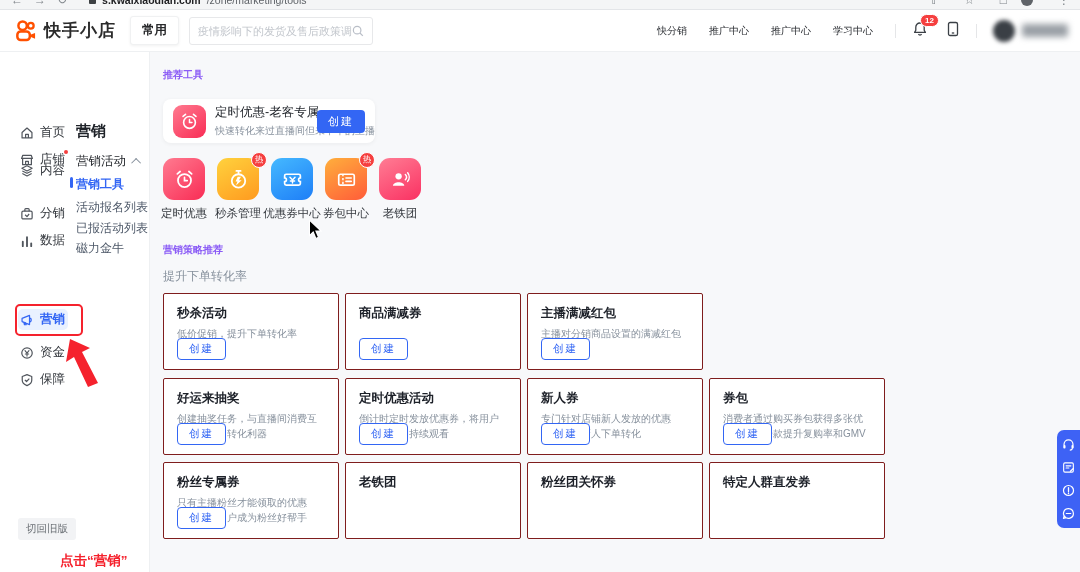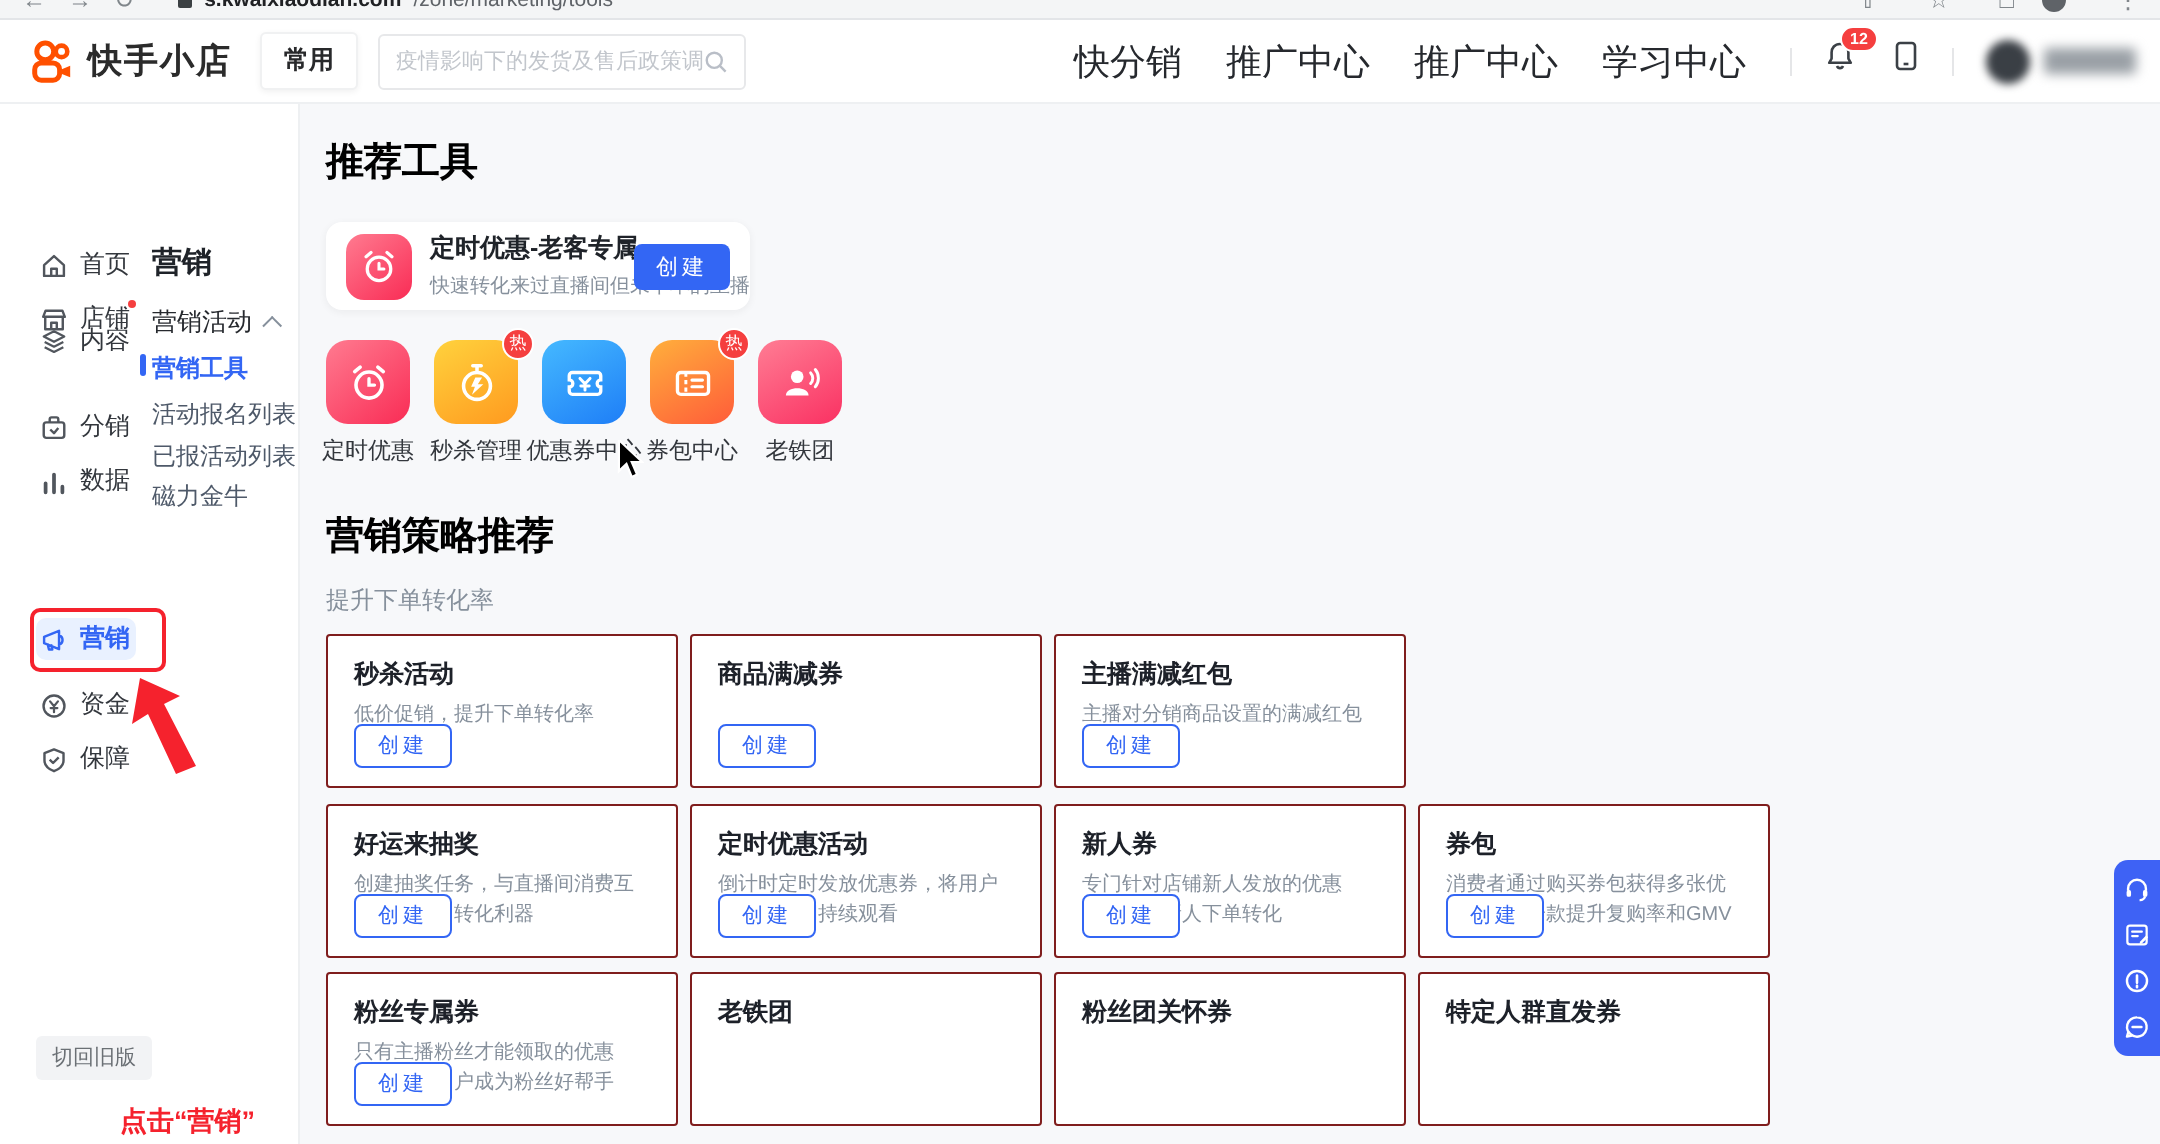--- a/index.html
+++ b/index.html
@@ -27,21 +27,21 @@
   .logo-text { font-size:17px; font-weight:bold; color:#2b2b2b; letter-spacing:1px; }
   .tab-common { margin-left:14px; background:#fff; border:1px solid #f0f1f2; border-radius:3px;
     box-shadow:0 1px 3px rgba(0,0,0,.06); font-size:12.5px; font-weight:bold; color:#28292b;
     padding:5px 11px; cursor:pointer; }
   .search-box { margin-left:10px; width:184px; height:28px; background:#fff; border:1px solid #e7e8ea;
     border-radius:3px; display:flex; align-items:center; padding:0 8px; }
   .search-box input { flex:1; border:none; outline:none; font-size:11px; color:#333; background:transparent;
     font-family:"Liberation Sans","DejaVu Sans",sans-serif; }
   .search-box input::placeholder { color:#c2c6cc; }
   .hdr-right { margin-left:auto; display:flex; align-items:center; margin-right:12px; }
-  .hdr-link { font-size:18px; color:#26292e; margin-right:22px; cursor:pointer; white-space:nowrap; }
+  .hdr-link { font-size:10px; color:#26292e; margin-right:22px; cursor:pointer; white-space:nowrap; }
   .hdr-sep { width:1px; height:14px; background:#e5e6e8; margin-right:16px; }
   .bell-wrap { position:relative; margin-right:18px; cursor:pointer; }
   .badge { position:absolute; top:-7px; left:8px; background:#f53f3f; color:#fff; font-size:8px;
     border-radius:7px; padding:1px 4px; border:1px solid #fff; font-weight:bold; }
   .device-ico { margin-right:16px; cursor:pointer; }
   .avatar-blur { width:22px; height:22px; border-radius:50%; background:#3a3f45; filter:blur(2px); margin-right:7px; }
   .name-blur { width:46px; height:13px; border-radius:2px; background:#9aa0a6; filter:blur(3px); }
 
   
   .sidebar { position:absolute; left:0; top:52px; width:150px; height:520px; background:#fff;
@@ -65,33 +65,33 @@
     font-family:"Liberation Sans","DejaVu Sans",sans-serif; }
 
   
   .annot-text { position:absolute; left:60px; top:500px; color:#f5222d; font-size:13.5px; font-weight:bold;
     white-space:nowrap; z-index:25; }
   .annot-arrow { position:absolute; left:64px; top:287px; z-index:25; }
 
   
   .main { position:absolute; left:150px; top:52px; width:930px; height:520px; background:#f7f8fa;
     overflow:hidden; padding:16px 0 0 13px; }
-  .sec-title { font-size:19px; font-weight:bold; color:#000000; }
+  .sec-title { font-size:10px; font-weight:bold; color:#8b5cf6; }
   .reco-card { margin-top:17px; width:212px; height:44px; background:#fff; border-radius:8px;
     box-shadow:0 1px 4px rgba(31,35,41,.06); display:flex; align-items:center; padding:0 10px; }
   .tool-ico { width:42px; height:42px; border-radius:11px; display:flex; align-items:center;
     justify-content:center; flex-shrink:0; }
   .grad-timer { background:linear-gradient(140deg,#ff7b90 0%,#f92c55 100%); }
   .grad-seckill { background:linear-gradient(150deg,#ffd23d 0%,#ff9a1f 100%); }
   .grad-coupon { background:linear-gradient(150deg,#45b9ff 0%,#1e7ef7 100%); }
   .grad-pack { background:linear-gradient(150deg,#ffaf3c 0%,#ff5c39 100%); }
   .grad-laotie { background:linear-gradient(150deg,#ff7d94 0%,#fa3162 100%); }
   .reco-card .tool-ico { width:33px; height:33px; border-radius:9px; }
   .reco-mid { margin-left:9px; flex:1; min-width:0; }
-  .reco-name { font-size:12.5px; font-weight:bold; color:#1f2329; white-space:nowrap; }
+  .reco-name { font-size:12.5px; font-weight:normal; color:#1f2329; white-space:nowrap; }
   .reco-desc { font-size:10px; color:#86909c; margin-top:3px; white-space:nowrap; }
   .btn-fill { background:#3366f4; color:#fff; border:none; border-radius:4px; font-size:11px;
     padding:4px 11px; cursor:pointer; flex-shrink:0; letter-spacing:2px;
     font-family:"Liberation Sans","DejaVu Sans",sans-serif; }
   .all-title { margin-top:30px; }
   .tools-row { margin-top:15px; display:flex; gap:12px; }
   .tool { width:42px; display:flex; flex-direction:column; align-items:center; cursor:pointer;
     position:relative; margin-right:0; }
   .tool + .tool { margin-left:0; }
   .tool-label { margin-top:6px; font-size:11.5px; color:#33373d; white-space:nowrap; }

